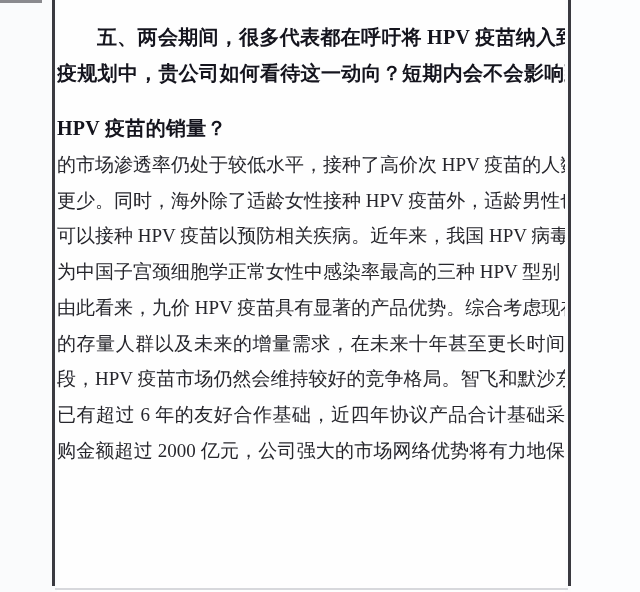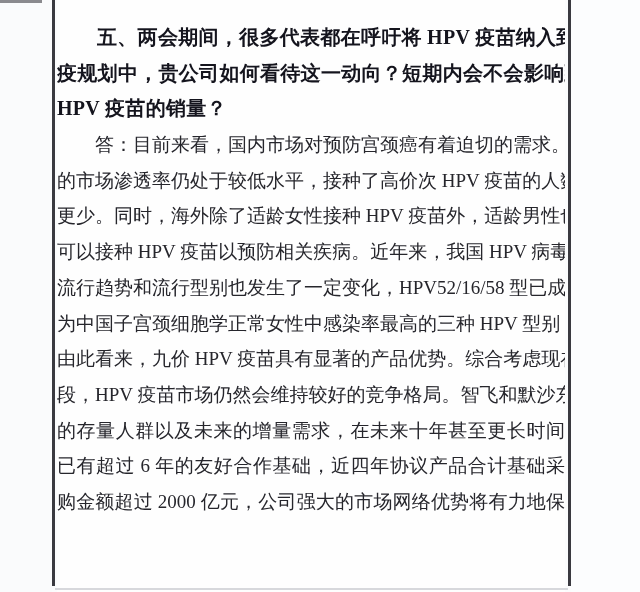--- a/index.html
+++ b/index.html
@@ -61,21 +61,21 @@
     line-height: 35.7px;
     height: 35.7px;
     text-align: justify;
     text-align-last: justify;
     white-space: nowrap;
     overflow: hidden;
     color: #26262c;
     font-size: 19px;
   }
   .line.first { text-indent: 2em; }
-  .line.last  { text-align: left; text-align-last: auto; }
+  .line.last  { text-align: left; text-align-last: auto; margin-top: 20px; }
   .question .line {
     font-weight: 700;
     color: #14141d;
     font-size: 20px;
     letter-spacing: 0.3px;
   }
 </style>
 </head>
 <body>
 
@@ -88,29 +88,27 @@
 
   <div class="content">
 
     <div class="para question">
       <div class="line first">五、两会期间，很多代表都在呼吁将 HPV 疫苗纳入到免</div>
       <div class="line">疫规划中，贵公司如何看待这一动向？短期内会不会影响到</div>
       <div class="line last">HPV 疫苗的销量？</div>
     </div>
 
     <div class="para answer">
-      <div class="line first">答：目前来看，国内市场对预防宫颈癌有着迫切的需求。</div>
       <div class="line">的市场渗透率仍处于较低水平，接种了高价次 HPV 疫苗的人数</div>
       <div class="line">更少。同时，海外除了适龄女性接种 HPV 疫苗外，适龄男性也</div>
       <div class="line">可以接种 HPV 疫苗以预防相关疾病。近年来，我国 HPV 病毒的</div>
-      <div class="line">流行趋势和流行型别也发生了一定变化，HPV52/16/58 型已成</div>
       <div class="line">为中国子宫颈细胞学正常女性中感染率最高的三种 HPV 型别，</div>
       <div class="line">由此看来，九价 HPV 疫苗具有显著的产品优势。综合考虑现在</div>
+      <div class="line">的存量人群以及未来的增量需求，在未来十年甚至更长时间</div>
       <div class="line">段，HPV 疫苗市场仍然会维持较好的竞争格局。智飞和默沙东</div>
-      <div class="line">的存量人群以及未来的增量需求，在未来十年甚至更长时间</div>
       <div class="line">已有超过 6 年的友好合作基础，近四年协议产品合计基础采</div>
       <div class="line">购金额超过 2000 亿元，公司强大的市场网络优势将有力地保</div>
     </div>
 
   </div>
 
   <div class="rule rule-left"></div>
   <div class="rule rule-right"></div>
   <div class="bottom-rule"></div>
 

